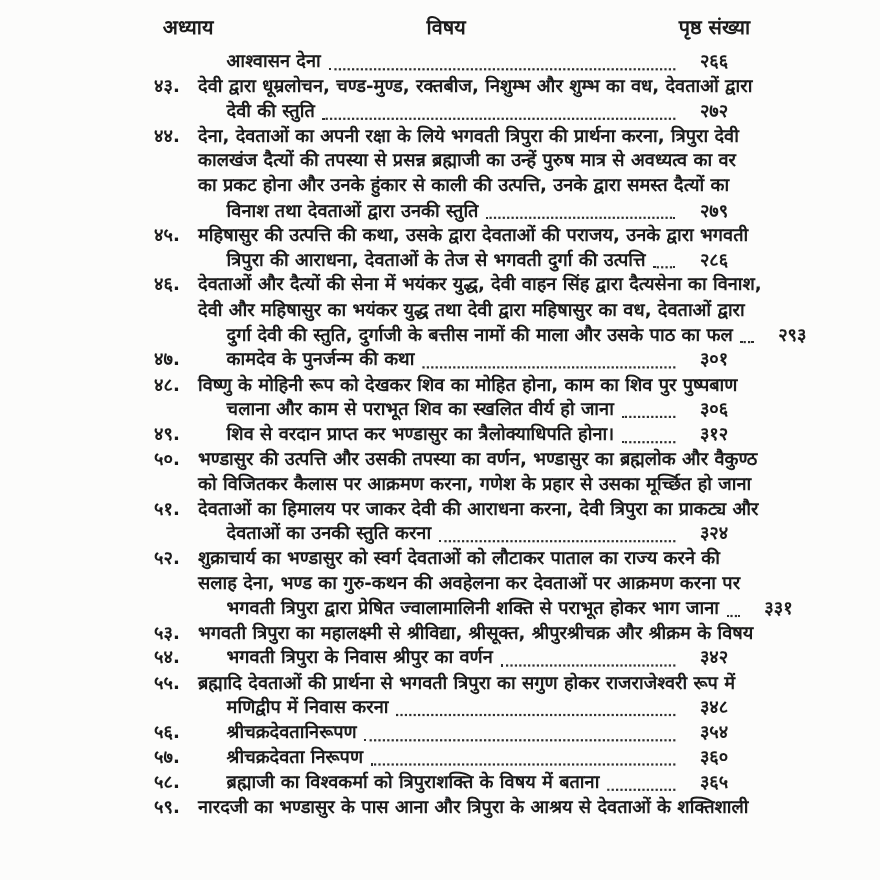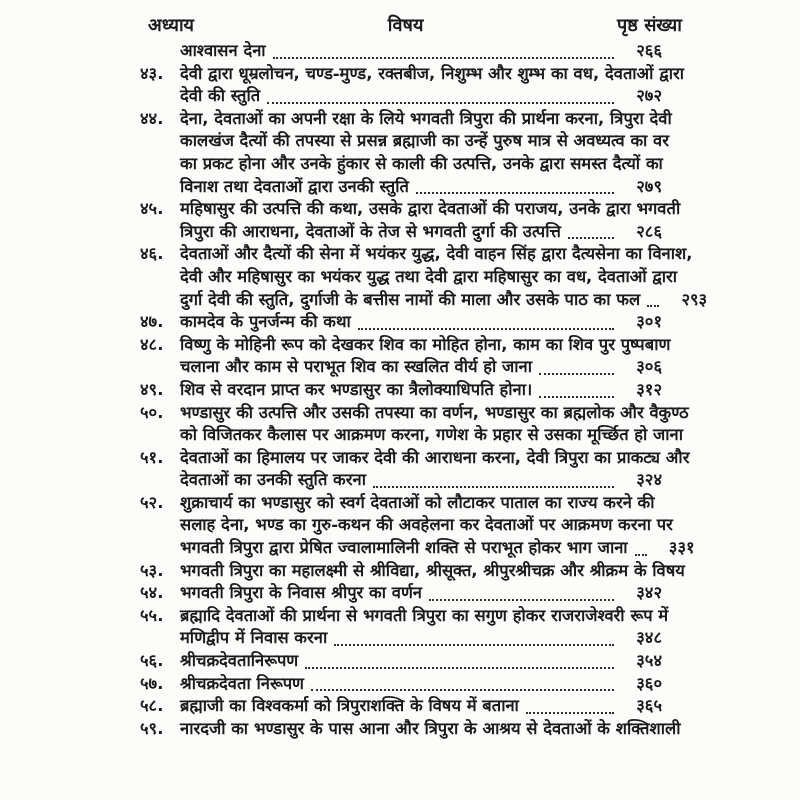--- a/index.html
+++ b/index.html
@@ -17,21 +17,21 @@
     width: 800px;
     height: 788px;
   }
   .toc-header {
     display: flex;
     justify-content: space-between;
     align-items: baseline;
     padding: 0 118px 0 148px;
     font-size: 18px;
     font-weight: bold;
-    margin-bottom: 4px;
+    margin-bottom: 9px;
   }
   .entries {
     padding-left: 112px;
     padding-right: 138px;
     font-size: 16.5px;
     font-weight: 600;
   }
   .entry {
     display: flex;
     align-items: flex-start;
@@ -47,20 +47,21 @@
     flex: 1;
     min-width: 0;
   }
   .line {
     line-height: 22.6px;
     white-space: nowrap;
   }
   .lastline {
     display: flex;
     align-items: flex-end;
+    margin-left: 26px;
   }
   .lastline .txt {
     flex: none;
     white-space: nowrap;
   }
   .leader {
     flex: 1 1 auto;
     min-width: 12px;
     border-bottom: 2px dotted #2e2e2e;
     margin: 0 2px 4px 7px;

